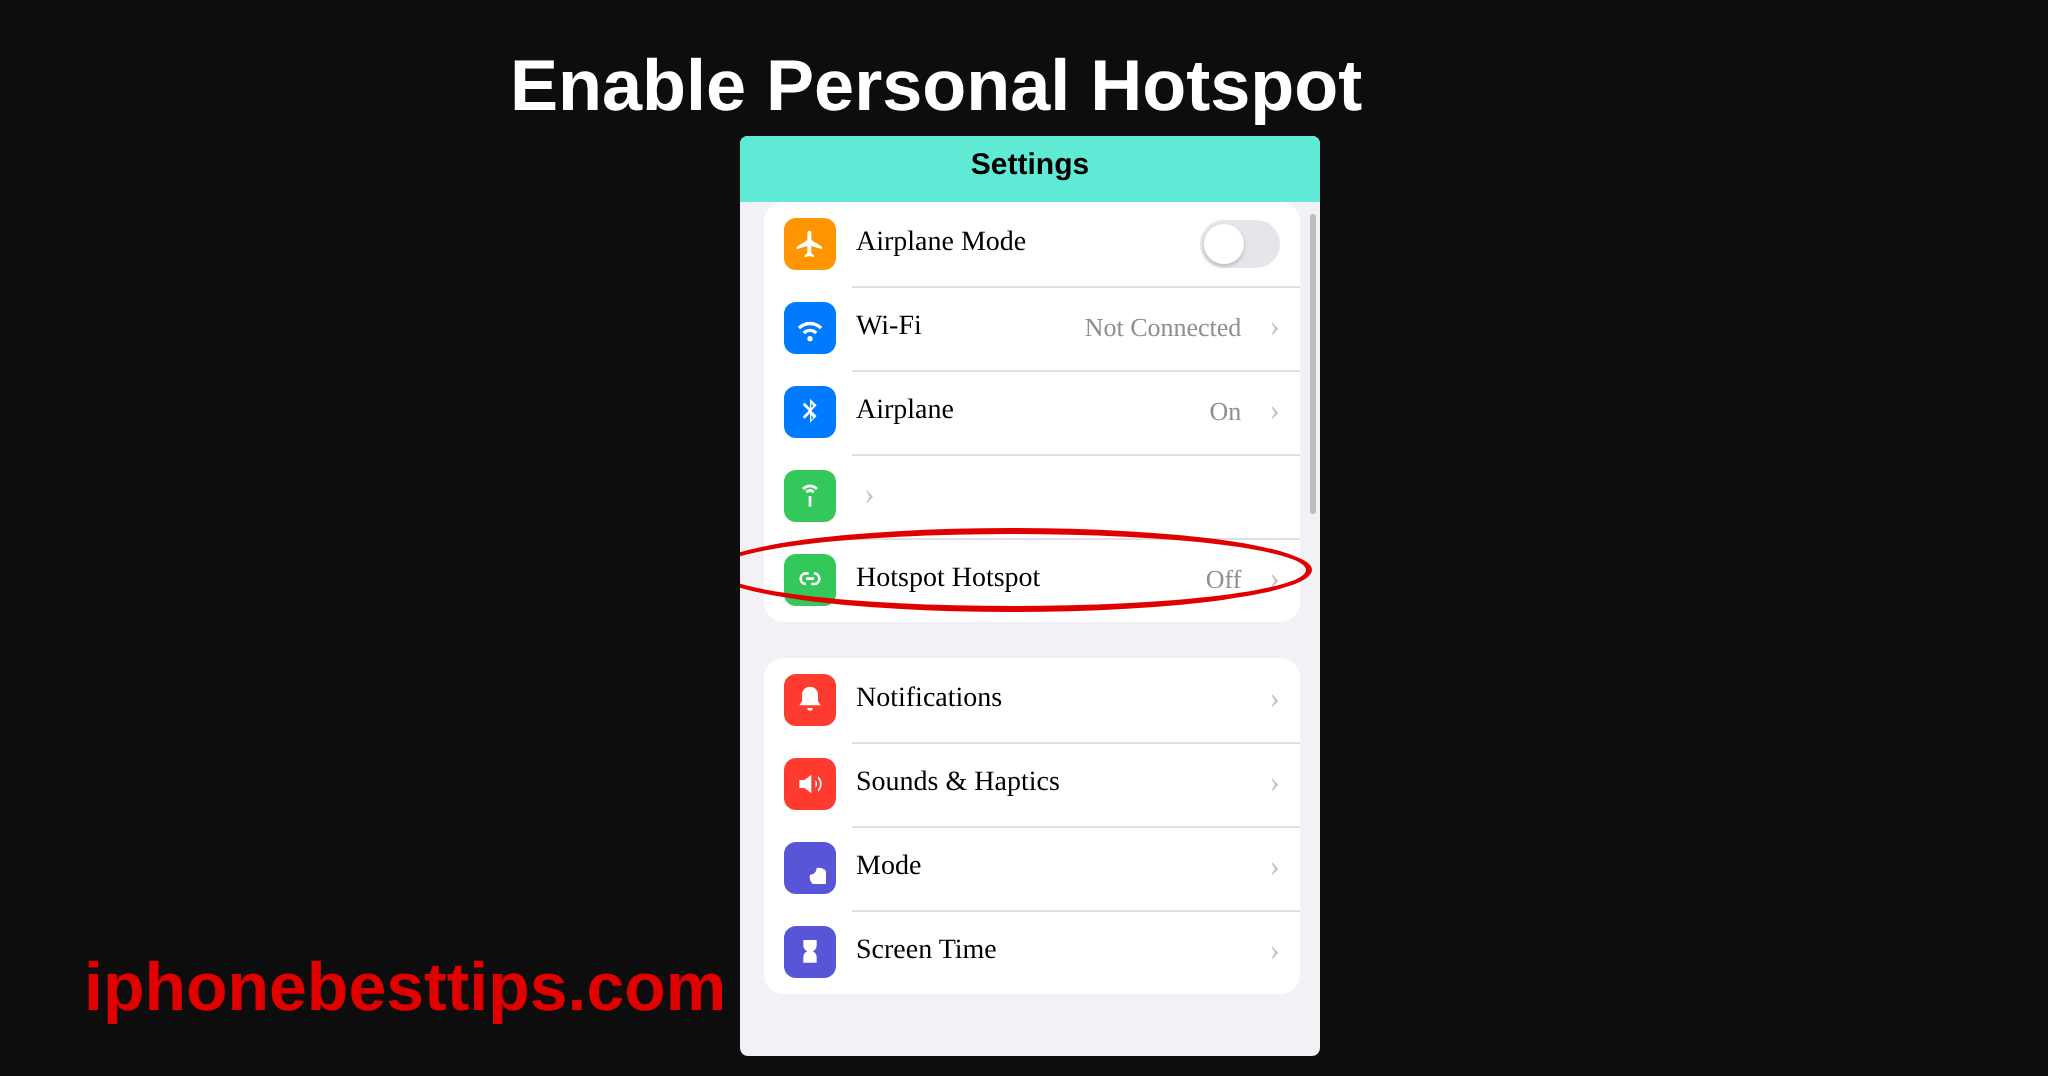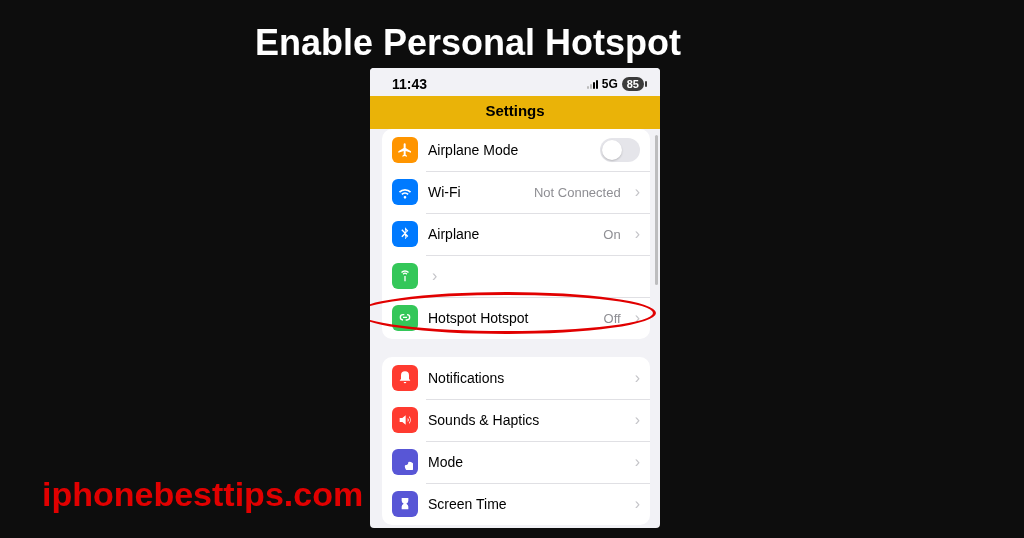--- a/index.html
+++ b/index.html
@@ -90,27 +90,28 @@
       width:2px;height:6px;
       background:#3b3b3b;
       border-radius:1px;
     }
     .nav-title {
       text-align: center;
       font-size: 15px;
       font-weight: 600;
       padding: 6px 0 10px;
       color: #000;
-      background: #eab308;
+      background: #5eead4;
     }
     .list-container {
       padding: 0 10px 0 12px;
       position: relative;
       height: 400px;
       overflow: hidden;
+      font-family: Liberation Serif, serif;
     }
     .group {
       background: #fff;
       border-radius: 10px;
       margin-bottom: 18px;
       overflow: hidden;
     }
     .row {
       display: flex;
       align-items: center;
@@ -191,33 +192,20 @@
     .bg-purple{background:#5856d6;}
   </style>
 </head>
 <body>
 
 <div class="heading">Enable Personal Hotspot</div>
 <div class="watermark">iphonebesttips.com</div>
 
 <div class="phone">
 
-  <div class="status-bar">
-    <span>11:43</span>
-    <div class="status-right">
-      <span class="signal-bars">
-          <span></span>
-          <span></span>
-          <span></span>
-          <span></span>
-        </span>
-      <span class="net-label">5G</span>
-      <span class="battery-pill">85</span>
-    </div>
-  </div>
 
   <div class="nav-title">Settings</div>
 
   <div class="list-container">
     <div class="scrollbar"></div>
 
     <div class="group">
 
       <div class="row">
         <span class="icon bg-orange">

